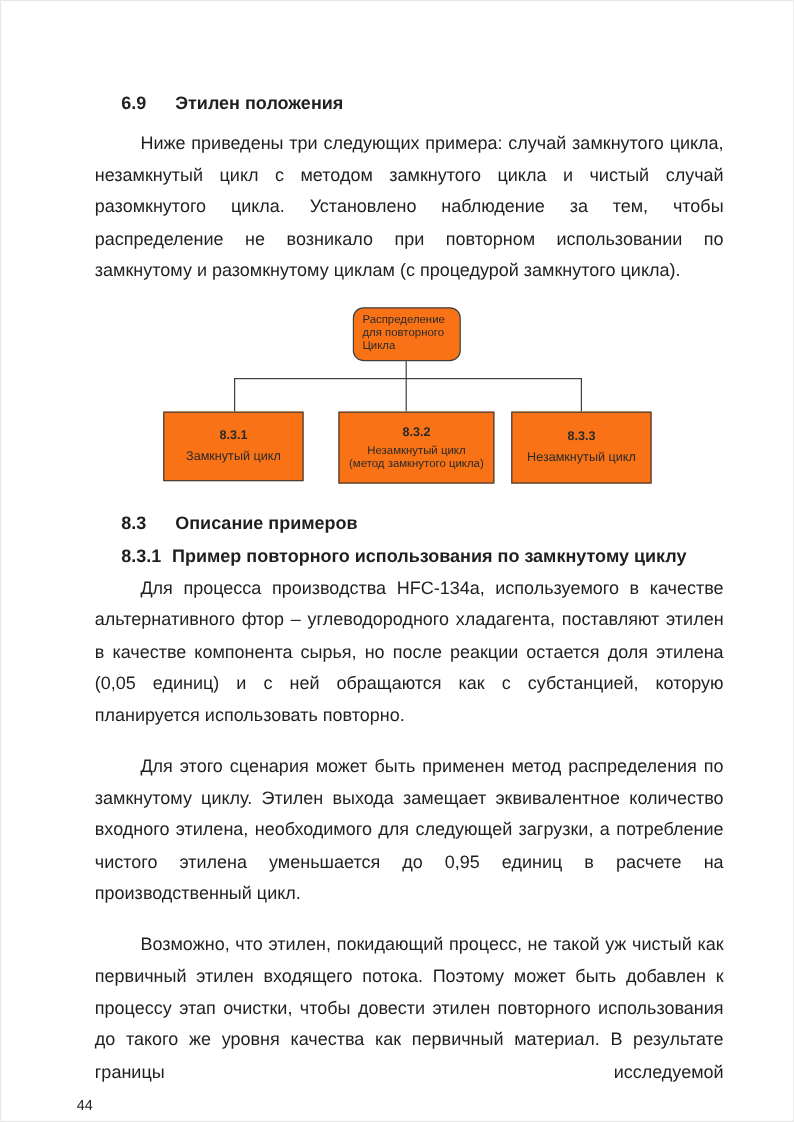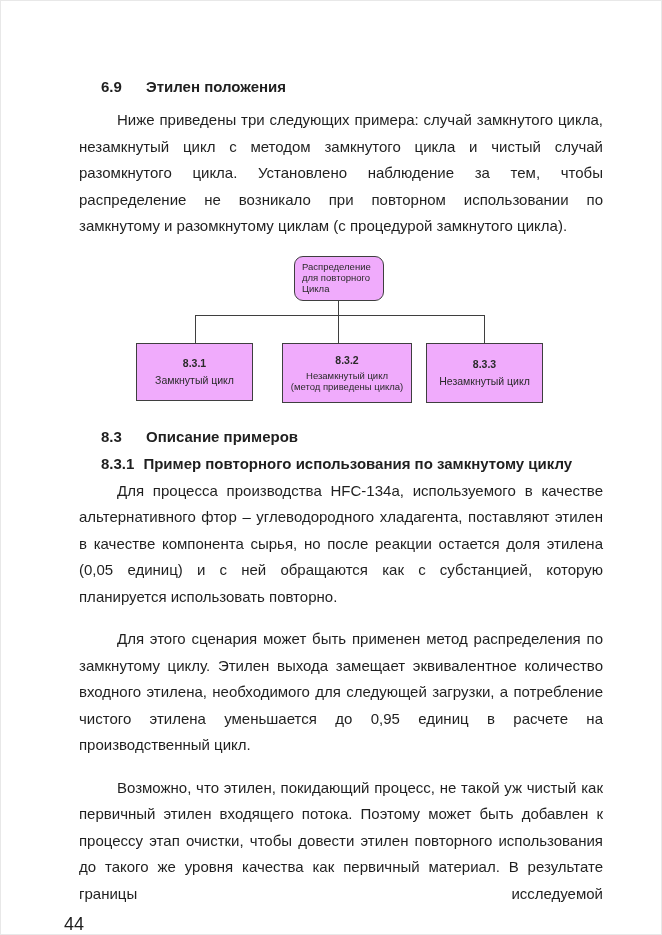--- a/index.html
+++ b/index.html
@@ -51,21 +51,21 @@
     width: 558px;
     height: 147px;
     margin-top: 8px;
   }
   .dg-line { position: absolute; background: #3f3f3f; }
   .dg-stem   { left: 275px; top: 45px; width: 1px;  height: 15px; }
   .dg-hline  { left: 132px; top: 59px; width: 290px; height: 1px; }
   .dg-drop-l { left: 132px; top: 59px; width: 1px;  height: 28px; }
   .dg-drop-m { left: 275px; top: 59px; width: 1px;  height: 28px; }
   .dg-drop-r { left: 421px; top: 59px; width: 1px;  height: 28px; }
-  .dg-node { position: absolute; border: 1px solid #3f3f3f; box-sizing: border-box; background: #f0abfc; }
+  .dg-node { position: absolute; border: 1px solid #3f3f3f; box-sizing: border-box; background: #f97316; }
   .dg-root {
     left: 231px; top: 0; width: 90px; height: 45px;
     border-radius: 9px;
     padding: 4px 3px 0 7px;
     font-size: 9.5px; line-height: 11px;
     color: #2a2a2a;
   }
   .dg-root span { display: block; }
   .dg-leaf {
     top: 87px; height: 58px; width: 117px;
@@ -84,21 +84,21 @@
   .figure-caption {
     margin-top: 21px;
     text-align: center;
     font-size: 14px;
     line-height: 16px;
     color: #262626;
   }
   .page-number {
     position: absolute;
     left: 63px; top: 913px;
-    font-size: 18px;
+    font-size: 12px;
   }
 </style>
 </head>
 <body>
 
 <div class="page">
 
 
   <div class="heading h-lvl2">
     <span class="h-num">6.9</span>
@@ -121,21 +121,21 @@
     <div class="dg-line dg-drop-r"></div>
 
     <div class="dg-node dg-leaf dg-box-l">
       <span class="n-num">8.3.1</span>
       <span class="n-label">Замкнутый цикл</span>
     </div>
 
     <div class="dg-node dg-leaf dg-box-m">
       <span class="n-num">8.3.2</span>
       <span class="n-label n-label-sm">Незамкнутый цикл</span>
-      <span class="n-label n-label-sm">(метод приведены цикла)</span>
+      <span class="n-label n-label-sm">(метод замкнутого цикла)</span>
     </div>
 
     <div class="dg-node dg-leaf dg-box-r">
       <span class="n-num">8.3.3</span>
       <span class="n-label">Незамкнутый цикл</span>
     </div>
   </div>
 
 
   <div class="heading h-lvl2 h-83">

